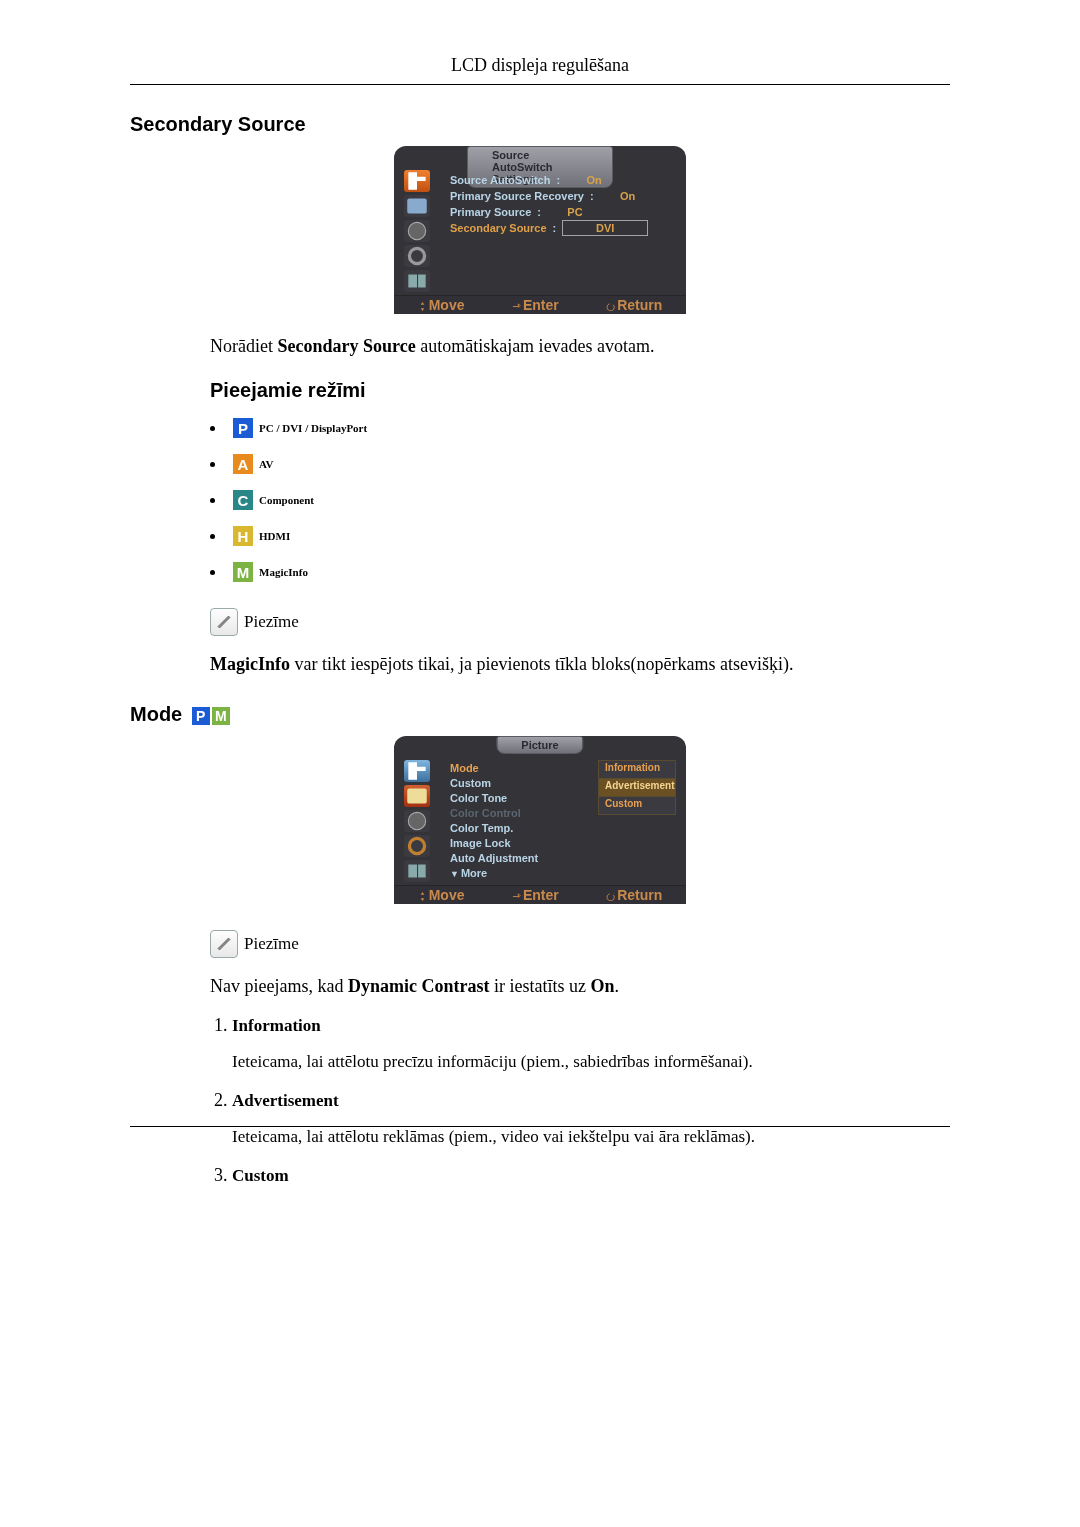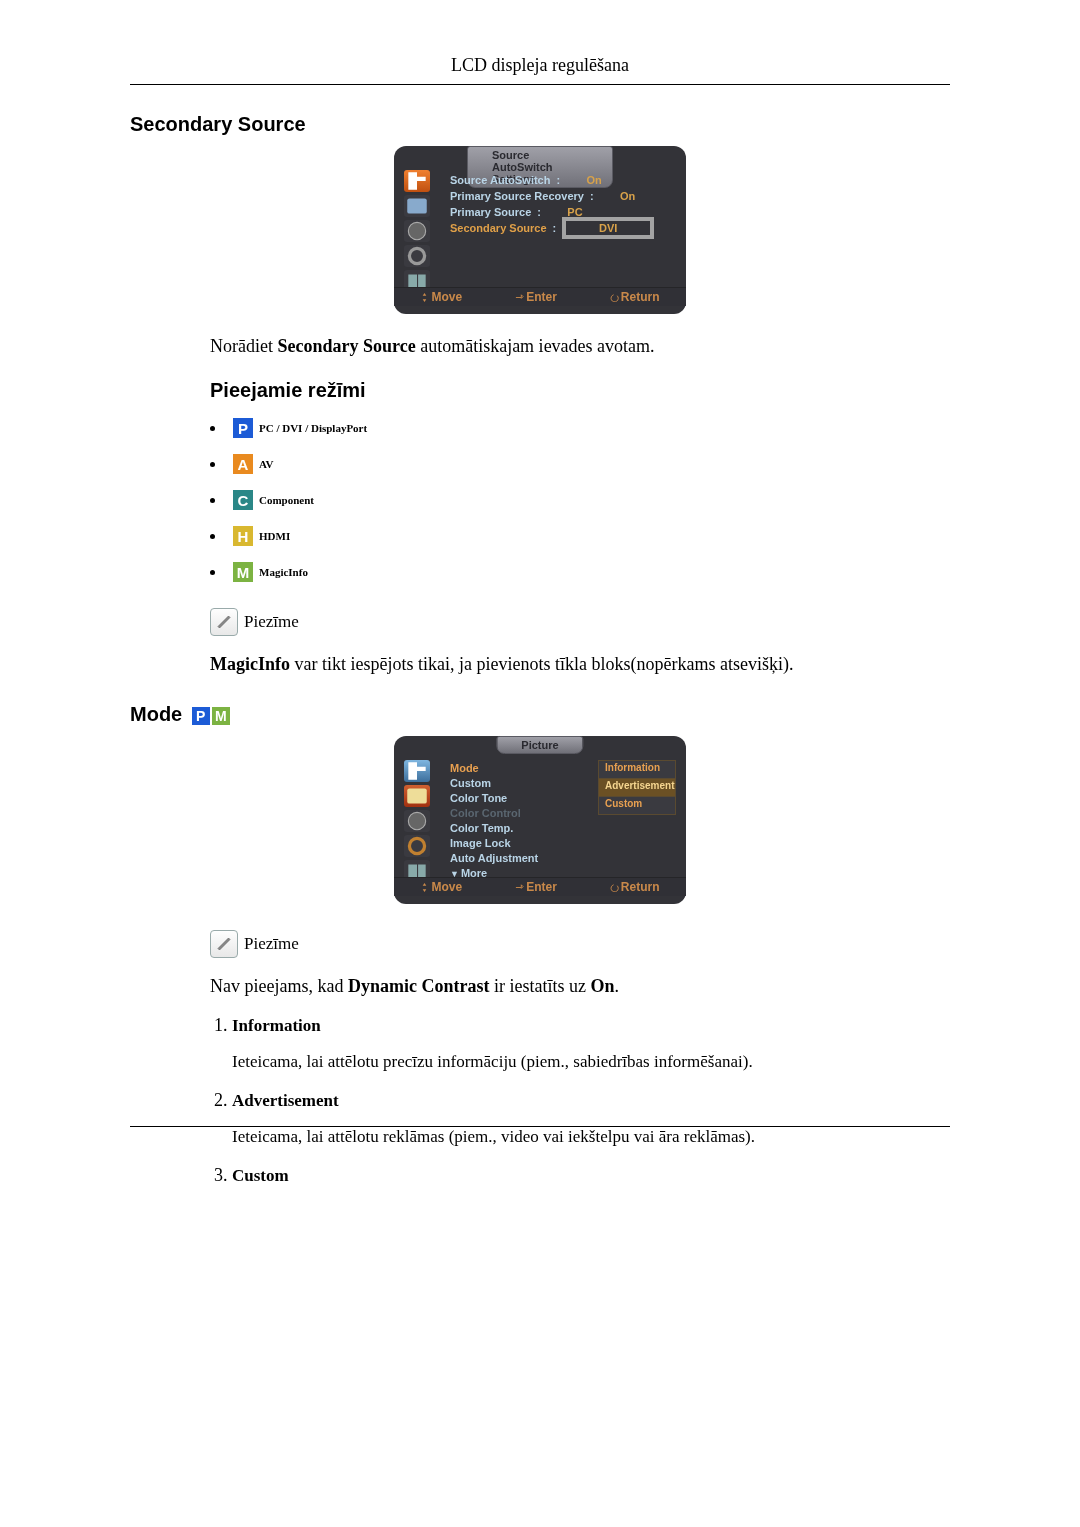--- a/index.html
+++ b/index.html
@@ -113,25 +113,25 @@
     display: flex; align-items: center; justify-content: center;
     background: #3a3a40;
   }
   .osd .menu-area {
     position: absolute; left: 56px; right: 10px; top: 26px; bottom: 22px;
   }
   .osd .menu-row { display: flex; align-items: center; height: 16px; }
   .osd .menu-row .mlabel { color: #b9d4e6; }
   .osd .menu-row .mcolon { color: #b9d4e6; margin: 0 6px; }
   .osd .menu-row .mval { color: #d8a24a; min-width: 56px; text-align: center; }
-  .osd .menu-row .mval.boxed { border: 4px solid #a3a3a3; padding: 0 14px; height: 14px; line-height: 14px;}
+  .osd .menu-row .mval.boxed { border: 1px solid #a3a3a3; padding: 0 14px; height: 14px; line-height: 14px;}
   .osd .bottom-bar {
-    position: absolute; bottom: 8px; left: 0; right: 0; height: 18px;
+    position: absolute; bottom: 0; left: 0; right: 0; height: 18px;
     display: flex; align-items: center; justify-content: space-around;
-    font-size: 12px; color: #c9894a;
+    font-size: 14px; color: #c9894a;
     background: #303036; border-top: 1px solid #252528; text-align: right;
   }
   .osd .bottom-bar span svg { width: 9px; height: 9px; vertical-align: middle; margin-right: 2px;}
   .osd2 .side-first { background: linear-gradient(#7fb6e0,#3d6f9c) !important; }
   .osd2 .submenu {
     position:absolute; right: 10px; top: 24px;
     width: 78px;
   }
   .osd2 .submenu div {
     height: 15px; font-size: 10px; color: #e8a050;

